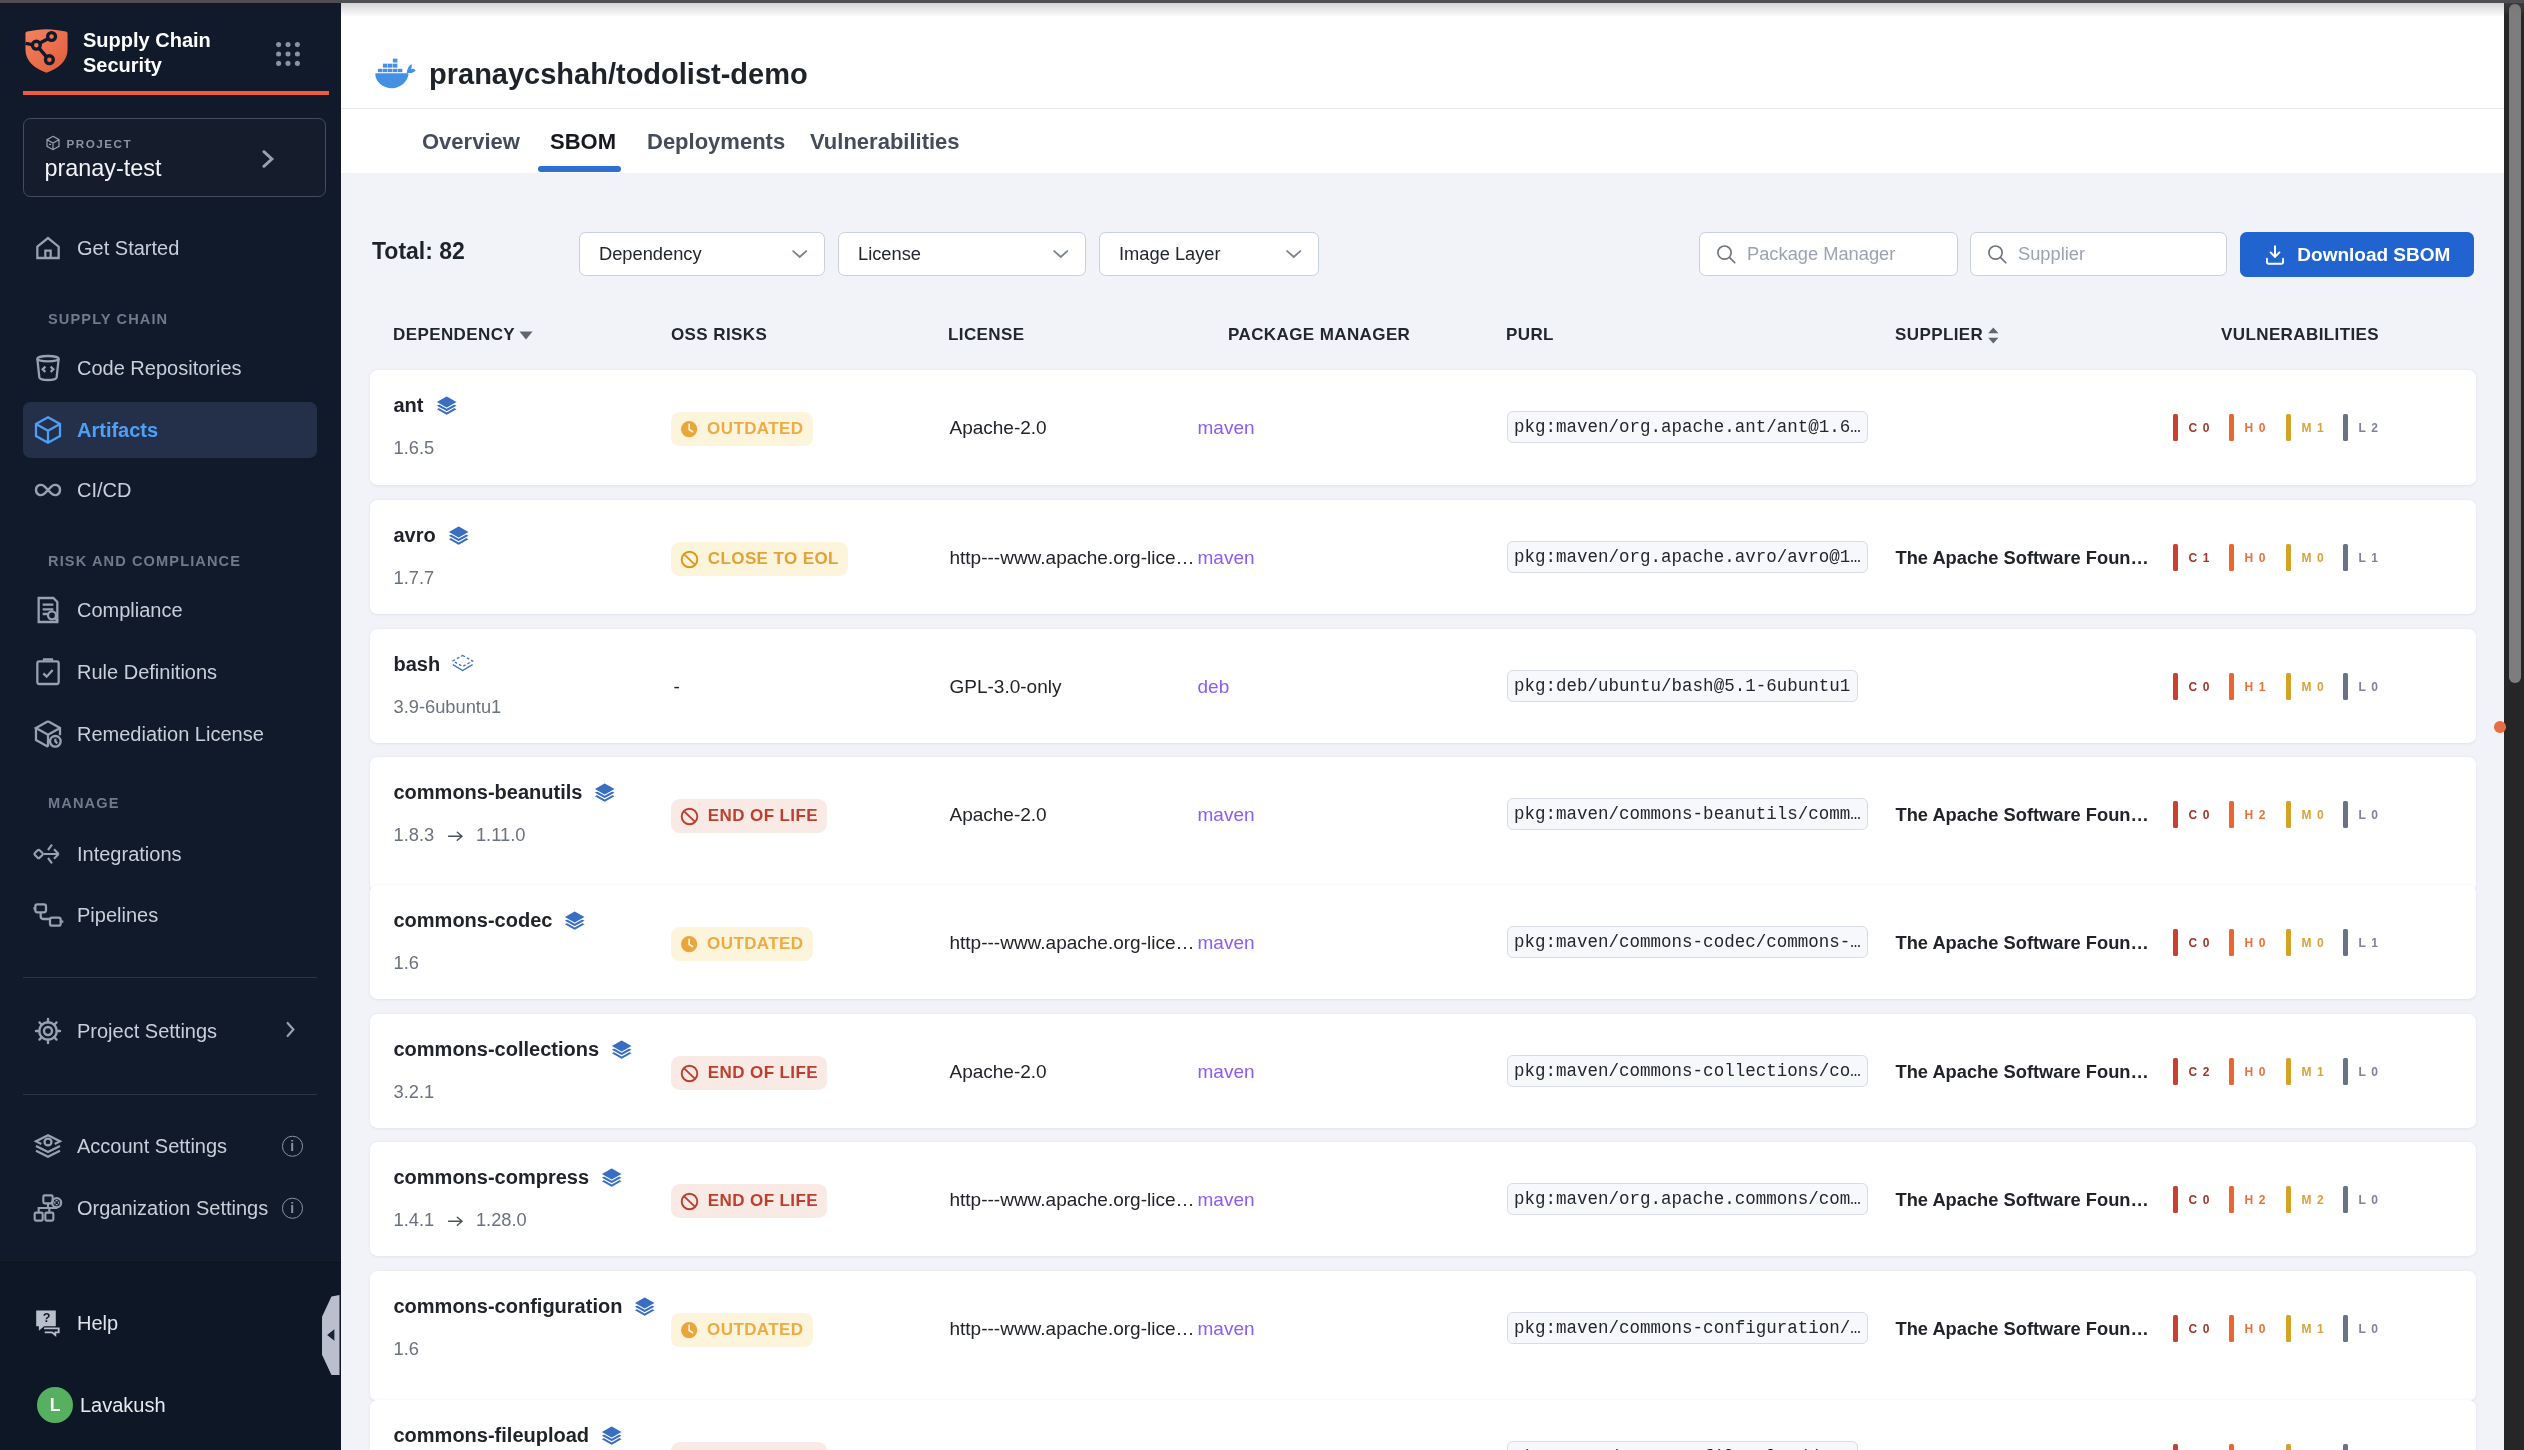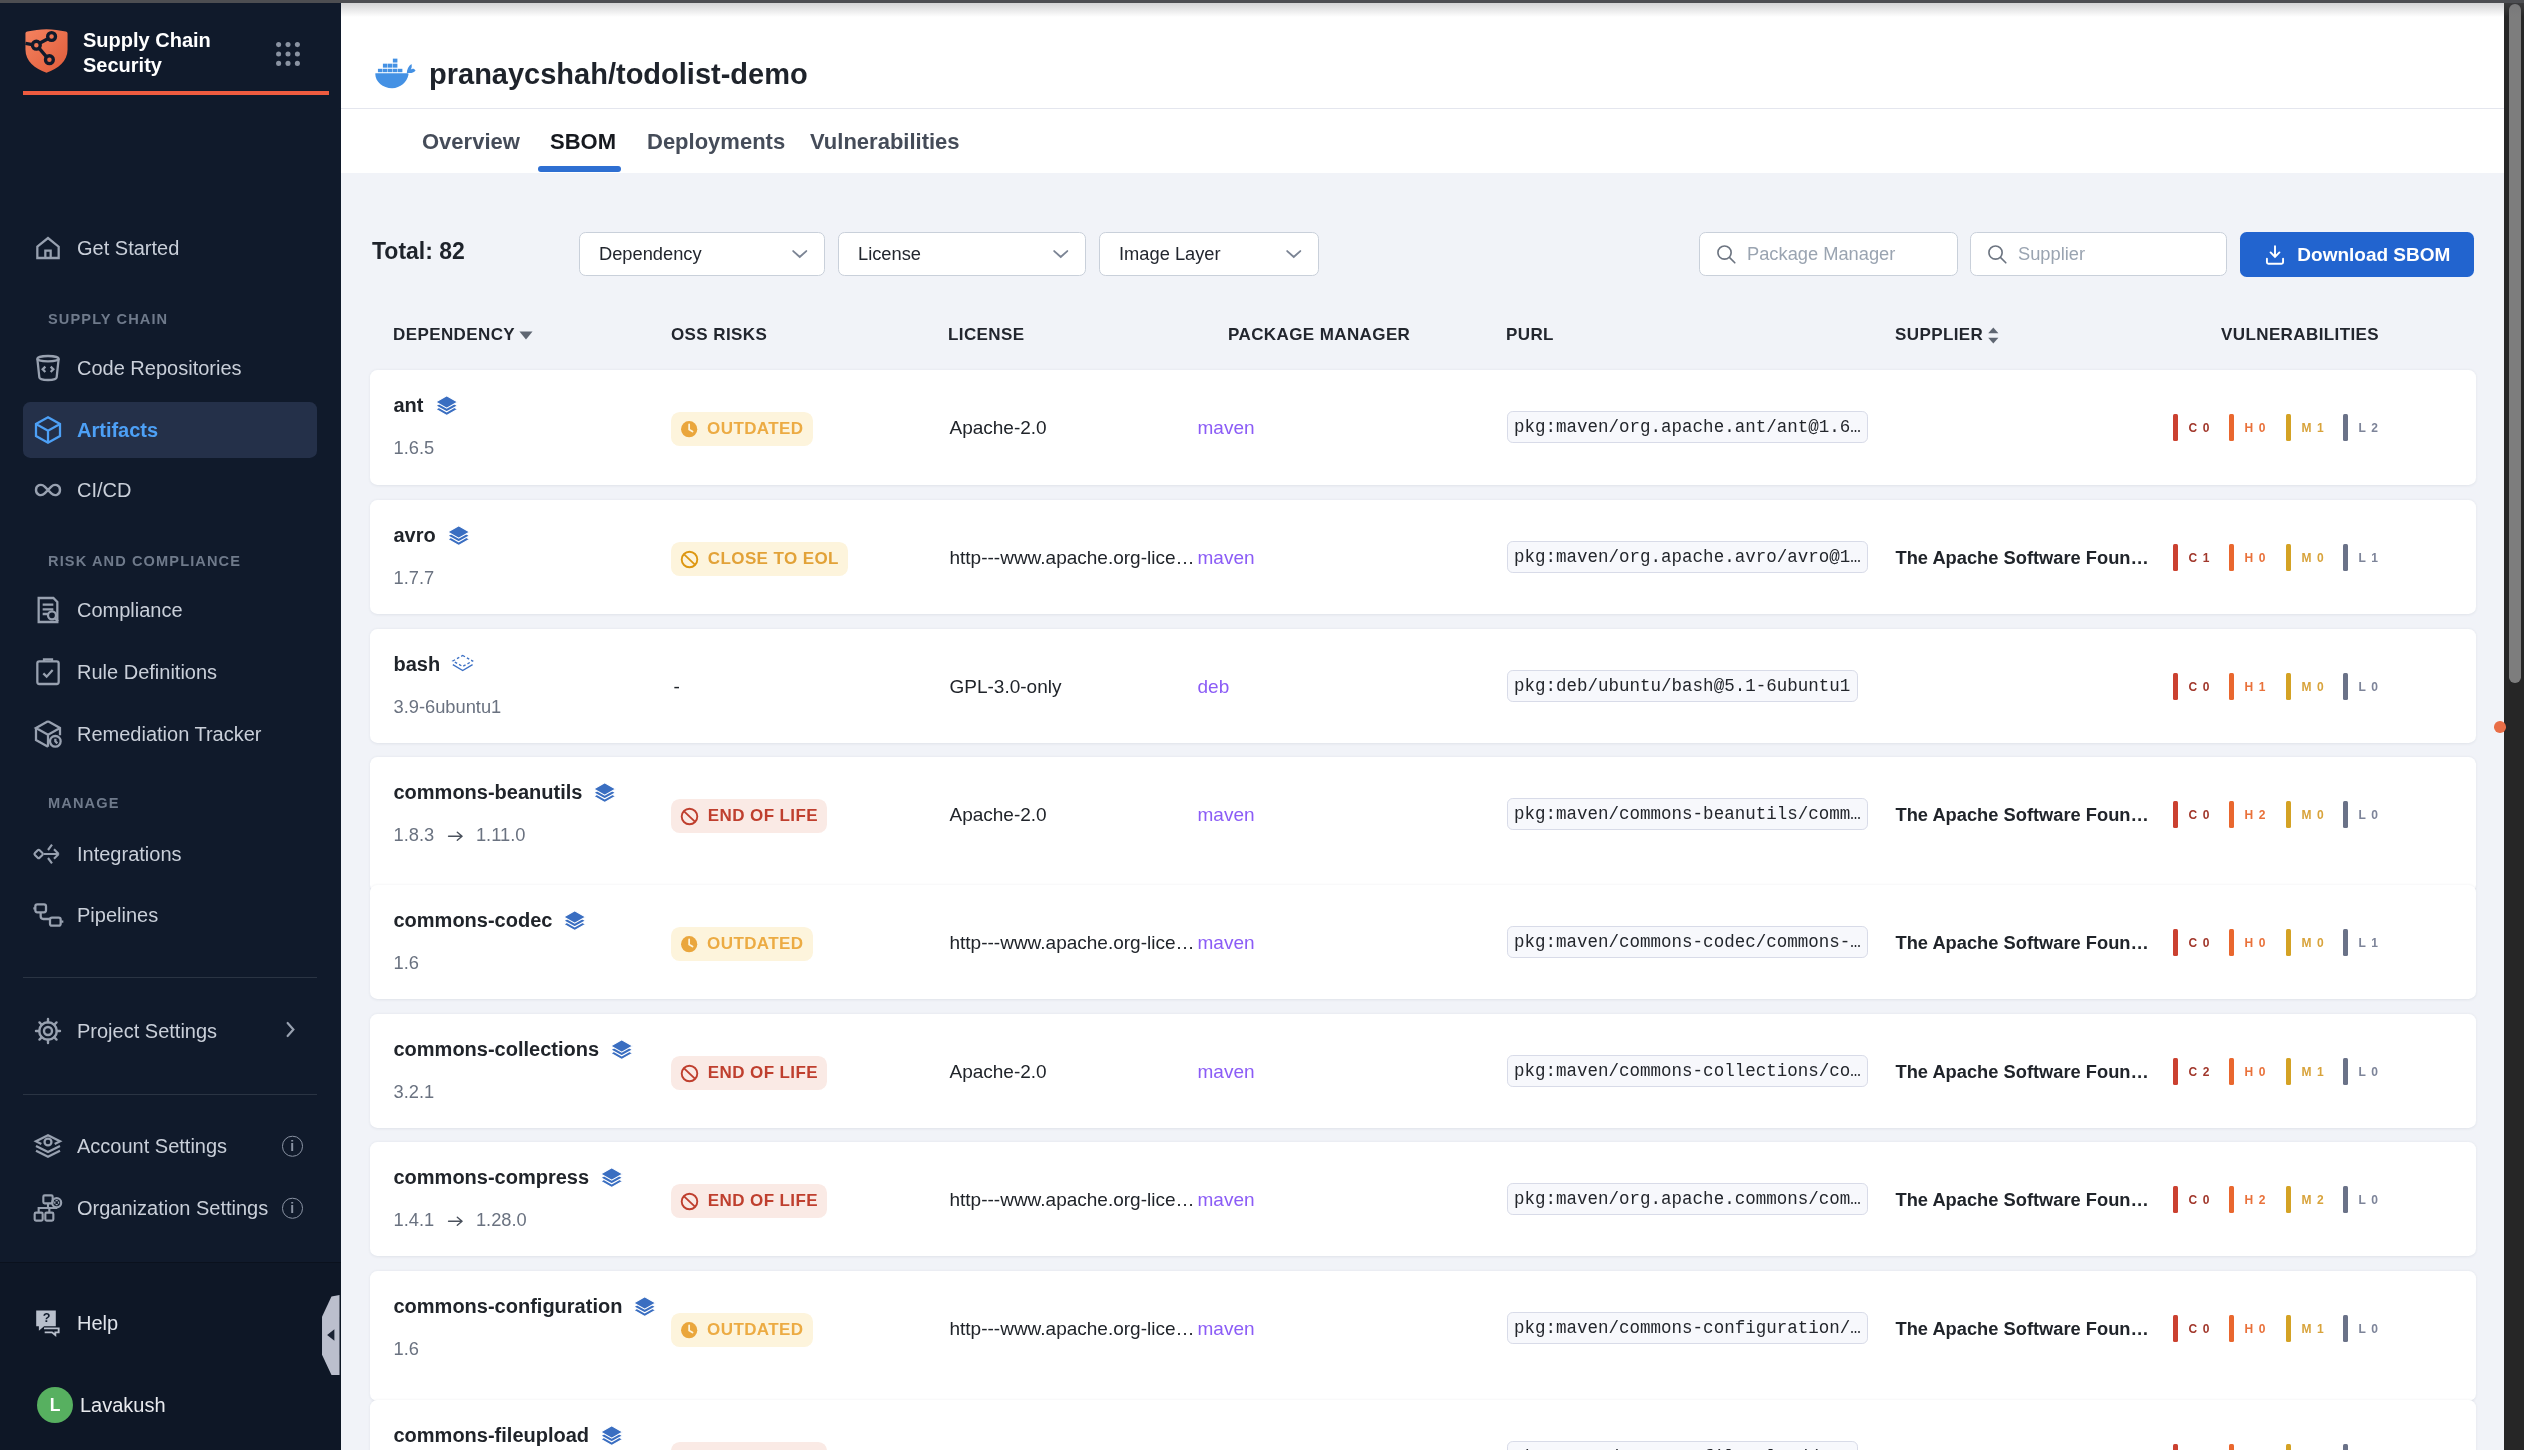--- a/index.html
+++ b/index.html
@@ -495,20 +495,31 @@
         <circle cx="31" cy="5" r="3.5"></circle>
       <circle cx="5" cy="18" r="3.5"></circle>
         <circle cx="18" cy="18" r="3.5"></circle>
         <circle cx="31" cy="18" r="3.5"></circle>
       <circle cx="5" cy="31" r="3.5"></circle>
         <circle cx="18" cy="31" r="3.5"></circle>
         <circle cx="31" cy="31" r="3.5"></circle>
     </svg>
     <div class="abs" style="left:23.4px;top:91px;width:306px;height:3.7px;background:#ee5b3f"></div>
 
+    <div class="abs" style="left:23.4px;top:118px;width:303px;height:79px;border:1.5px solid #454d5c;border-radius:7.3px;background:#151c2b">
+      <svg class="abs" style="left:20.5px;top:16px" width="16" height="16" viewBox="0 0 24 24" fill="none" stroke="#9aa2b0" stroke-width="1.8">
+        <path d="M12 2 L21 7 V17 L12 22 L3 17 V7 Z M3 7 L12 12 L21 7 M12 12 V22"></path>
+          <path d="M6 14 h3"></path>
+      </svg>
+      <div class="abs" style="left:42px;top:17.5px;color:#8b94a4;font-size:11.7px;font-weight:bold;letter-spacing:1.5px">PROJECT</div>
+      <div class="abs" style="left:20px;top:36px;color:#f2f4f7;font-size:23.4px">pranay-test</div>
+      <svg class="abs" style="left:234px;top:29px" width="19" height="22" viewBox="0 0 26 30" fill="none" stroke="#9aa2b0" stroke-width="4" stroke-linecap="round">
+          <path d="M8 5 L19 15 L8 25"></path>
+        </svg>
+    </div>
 
     <svg class="sb-icon" style="top:248px" viewBox="0 0 24 24" fill="none" stroke="#98a1b0" stroke-width="1.7">
         <path d="M4 11 L12 4.5 L20 11 V19.5 H4 Z"></path>
         <path d="M10 19.5 V14 h4 v5.5"></path>
       </svg>
     <div class="sb-label" style="top:248px">Get Started</div>
 
     <div class="sb-head" style="top:319px">SUPPLY CHAIN</div>
 
     <svg class="sb-icon" style="top:368px" viewBox="0 0 24 24" fill="none" stroke="#98a1b0" stroke-width="1.7">
@@ -544,21 +555,21 @@
         <path d="M9 4 V2.5 H15 V4"></path>
         <path d="M8.5 13 L11 15.5 L15.5 10.5"></path>
       </svg>
     <div class="sb-label" style="top:672px">Rule Definitions</div>
 
     <svg class="sb-icon" style="top:734px" viewBox="0 0 24 24" fill="none" stroke="#98a1b0" stroke-width="1.7">
         <path d="M12 2.5 L21 7.5 V13 M3 7.5 V16.5 L12 21.5 M12 2.5 L3 7.5 L12 12.5 M12 21.5 V12.5 M21 7.5 L12 12.5"></path>
         <circle cx="17.5" cy="17.5" r="4"></circle>
         <path d="M17.5 15.5 v2 l1.5 1.5"></path>
       </svg>
-    <div class="sb-label" style="top:734px">Remediation Tracker</div>
+    <div class="sb-label" style="top:734px">Remediation License</div>
 
     <div class="sb-head" style="top:803px">MANAGE</div>
 
     <svg class="sb-icon" style="top:854px" viewBox="0 0 24 24" fill="none" stroke="#98a1b0" stroke-width="1.6">
         <rect x="2.5" y="9.5" width="5" height="5" rx="1" transform="rotate(45 5 12)"></rect>
         <path d="M9 12 H20 M20 12 L16.5 8.5 M20 12 L16.5 15.5 M12 9 L15 5 M12 15 L15 19"></path>
       </svg>
     <div class="sb-label" style="top:854px">Integrations</div>
 
     <svg class="sb-icon" style="top:915px" viewBox="0 0 24 24" fill="none" stroke="#98a1b0" stroke-width="1.7">

